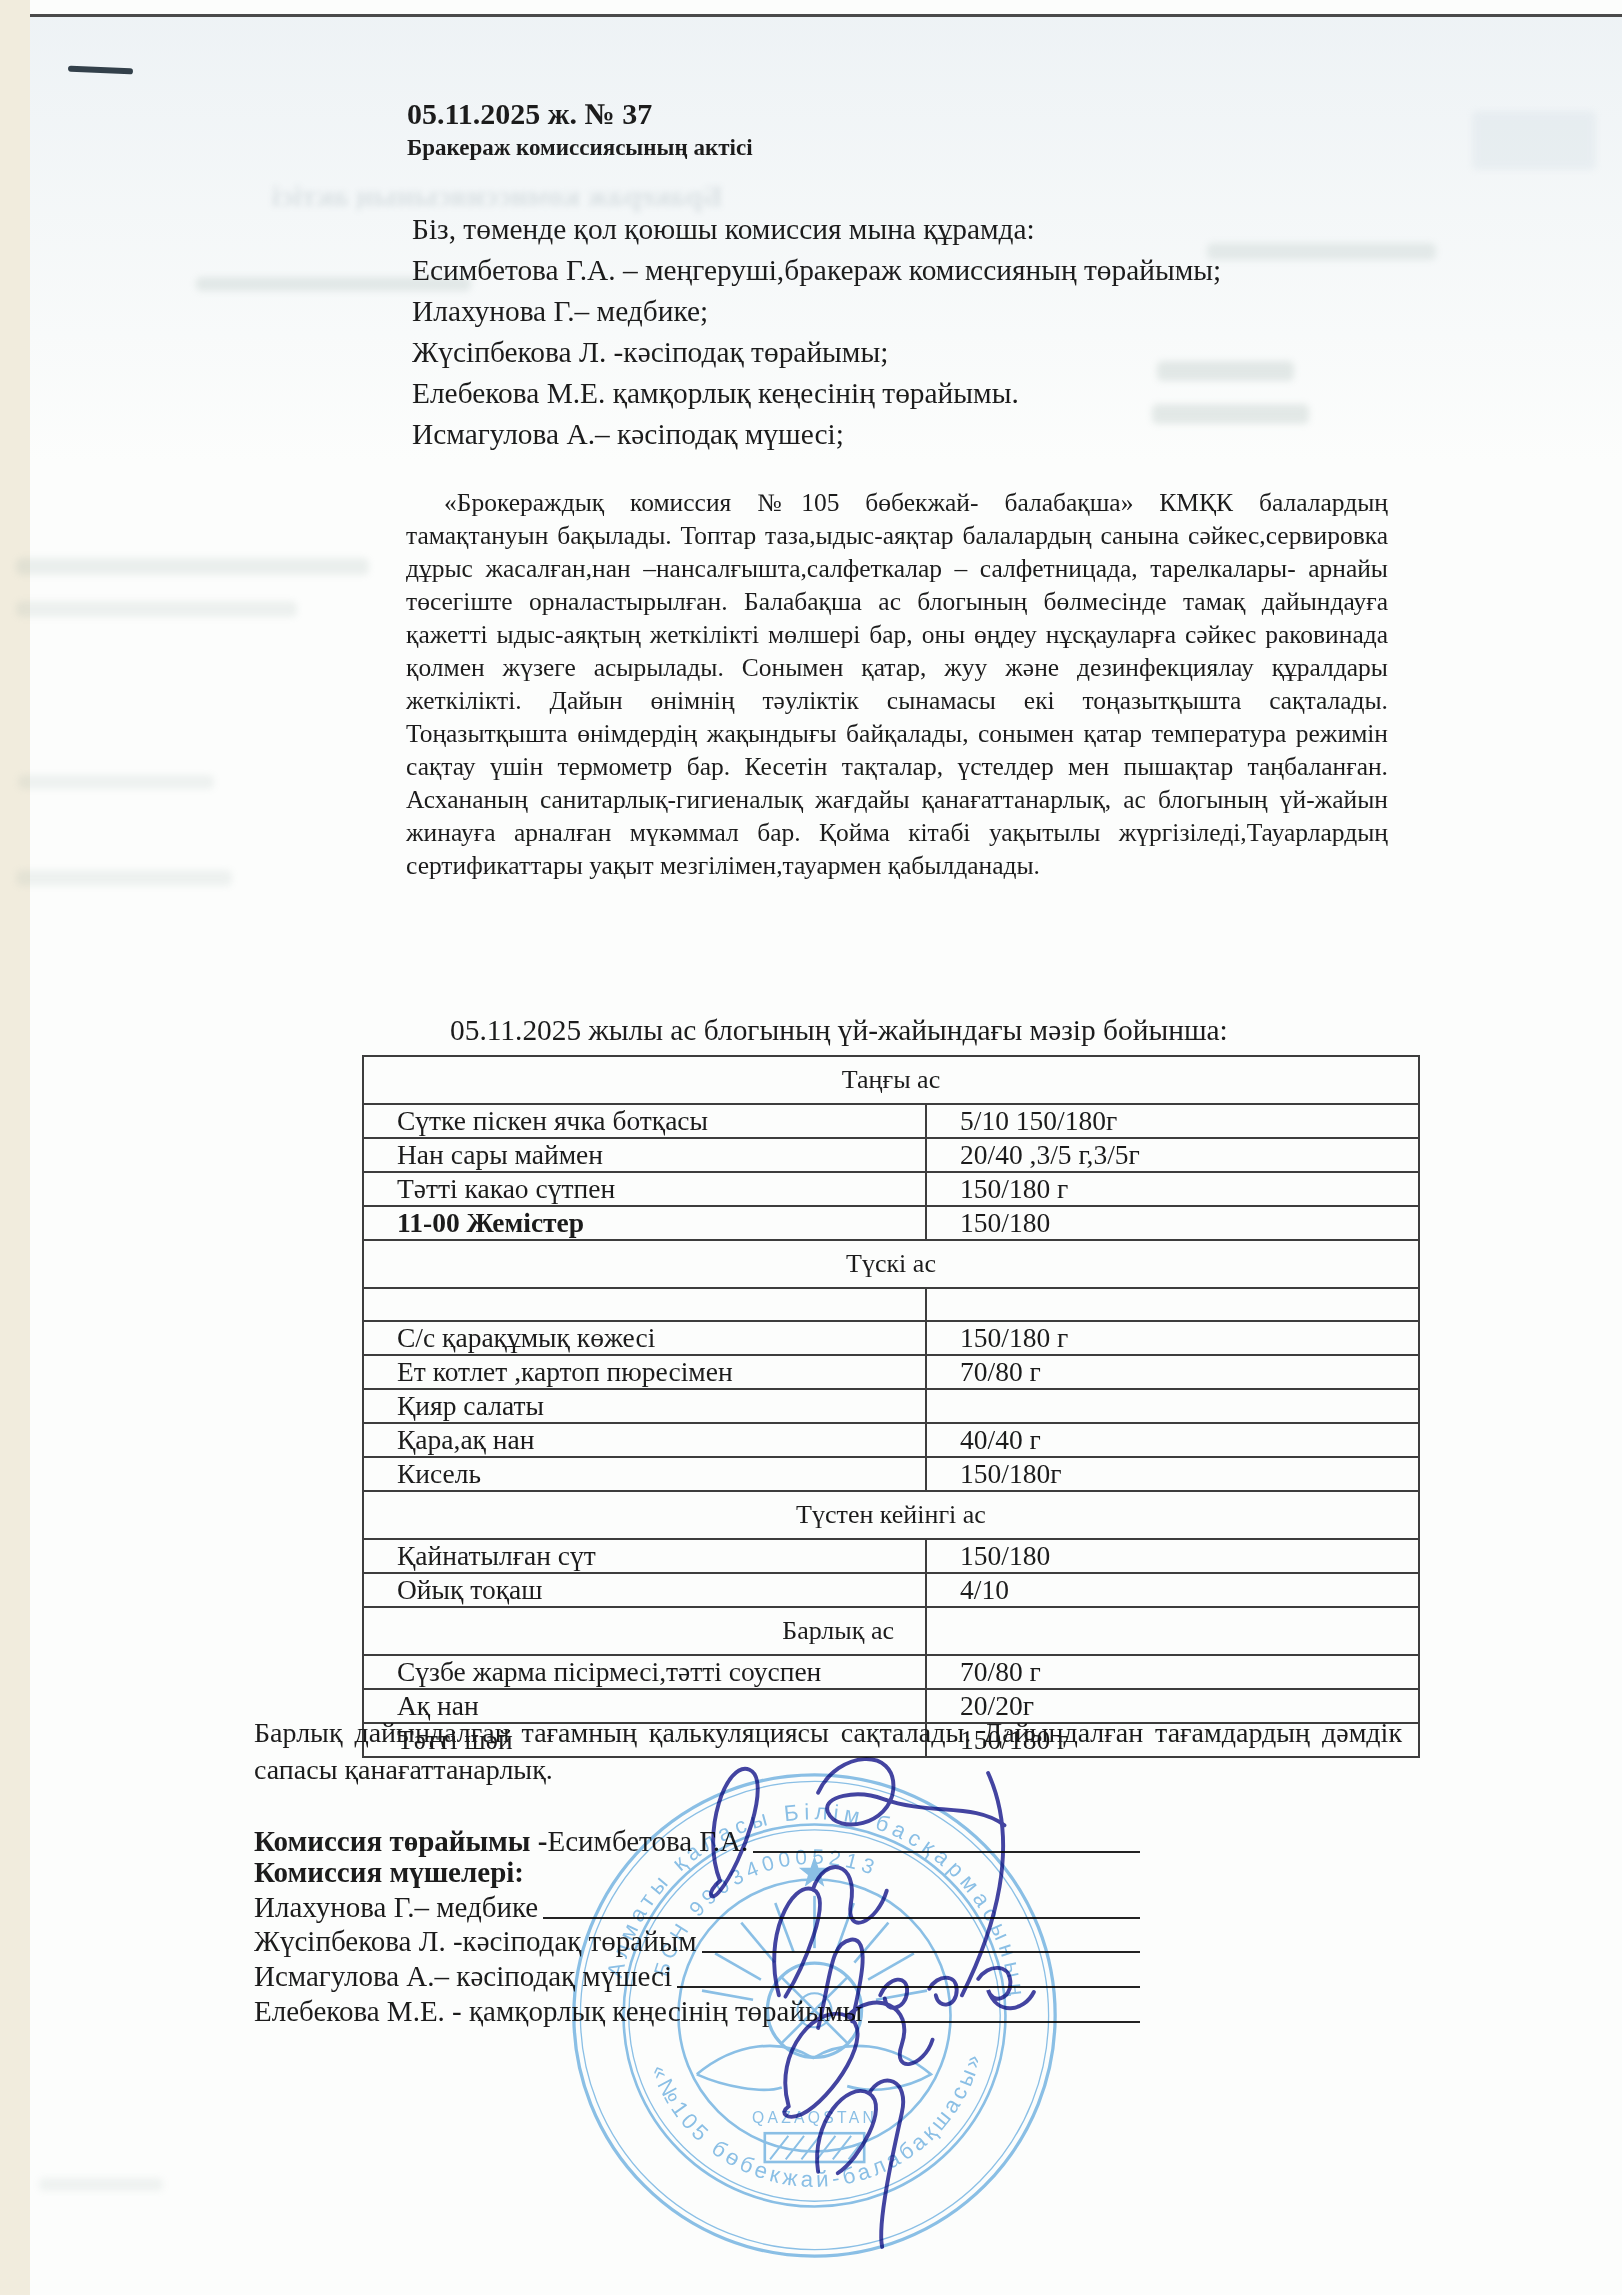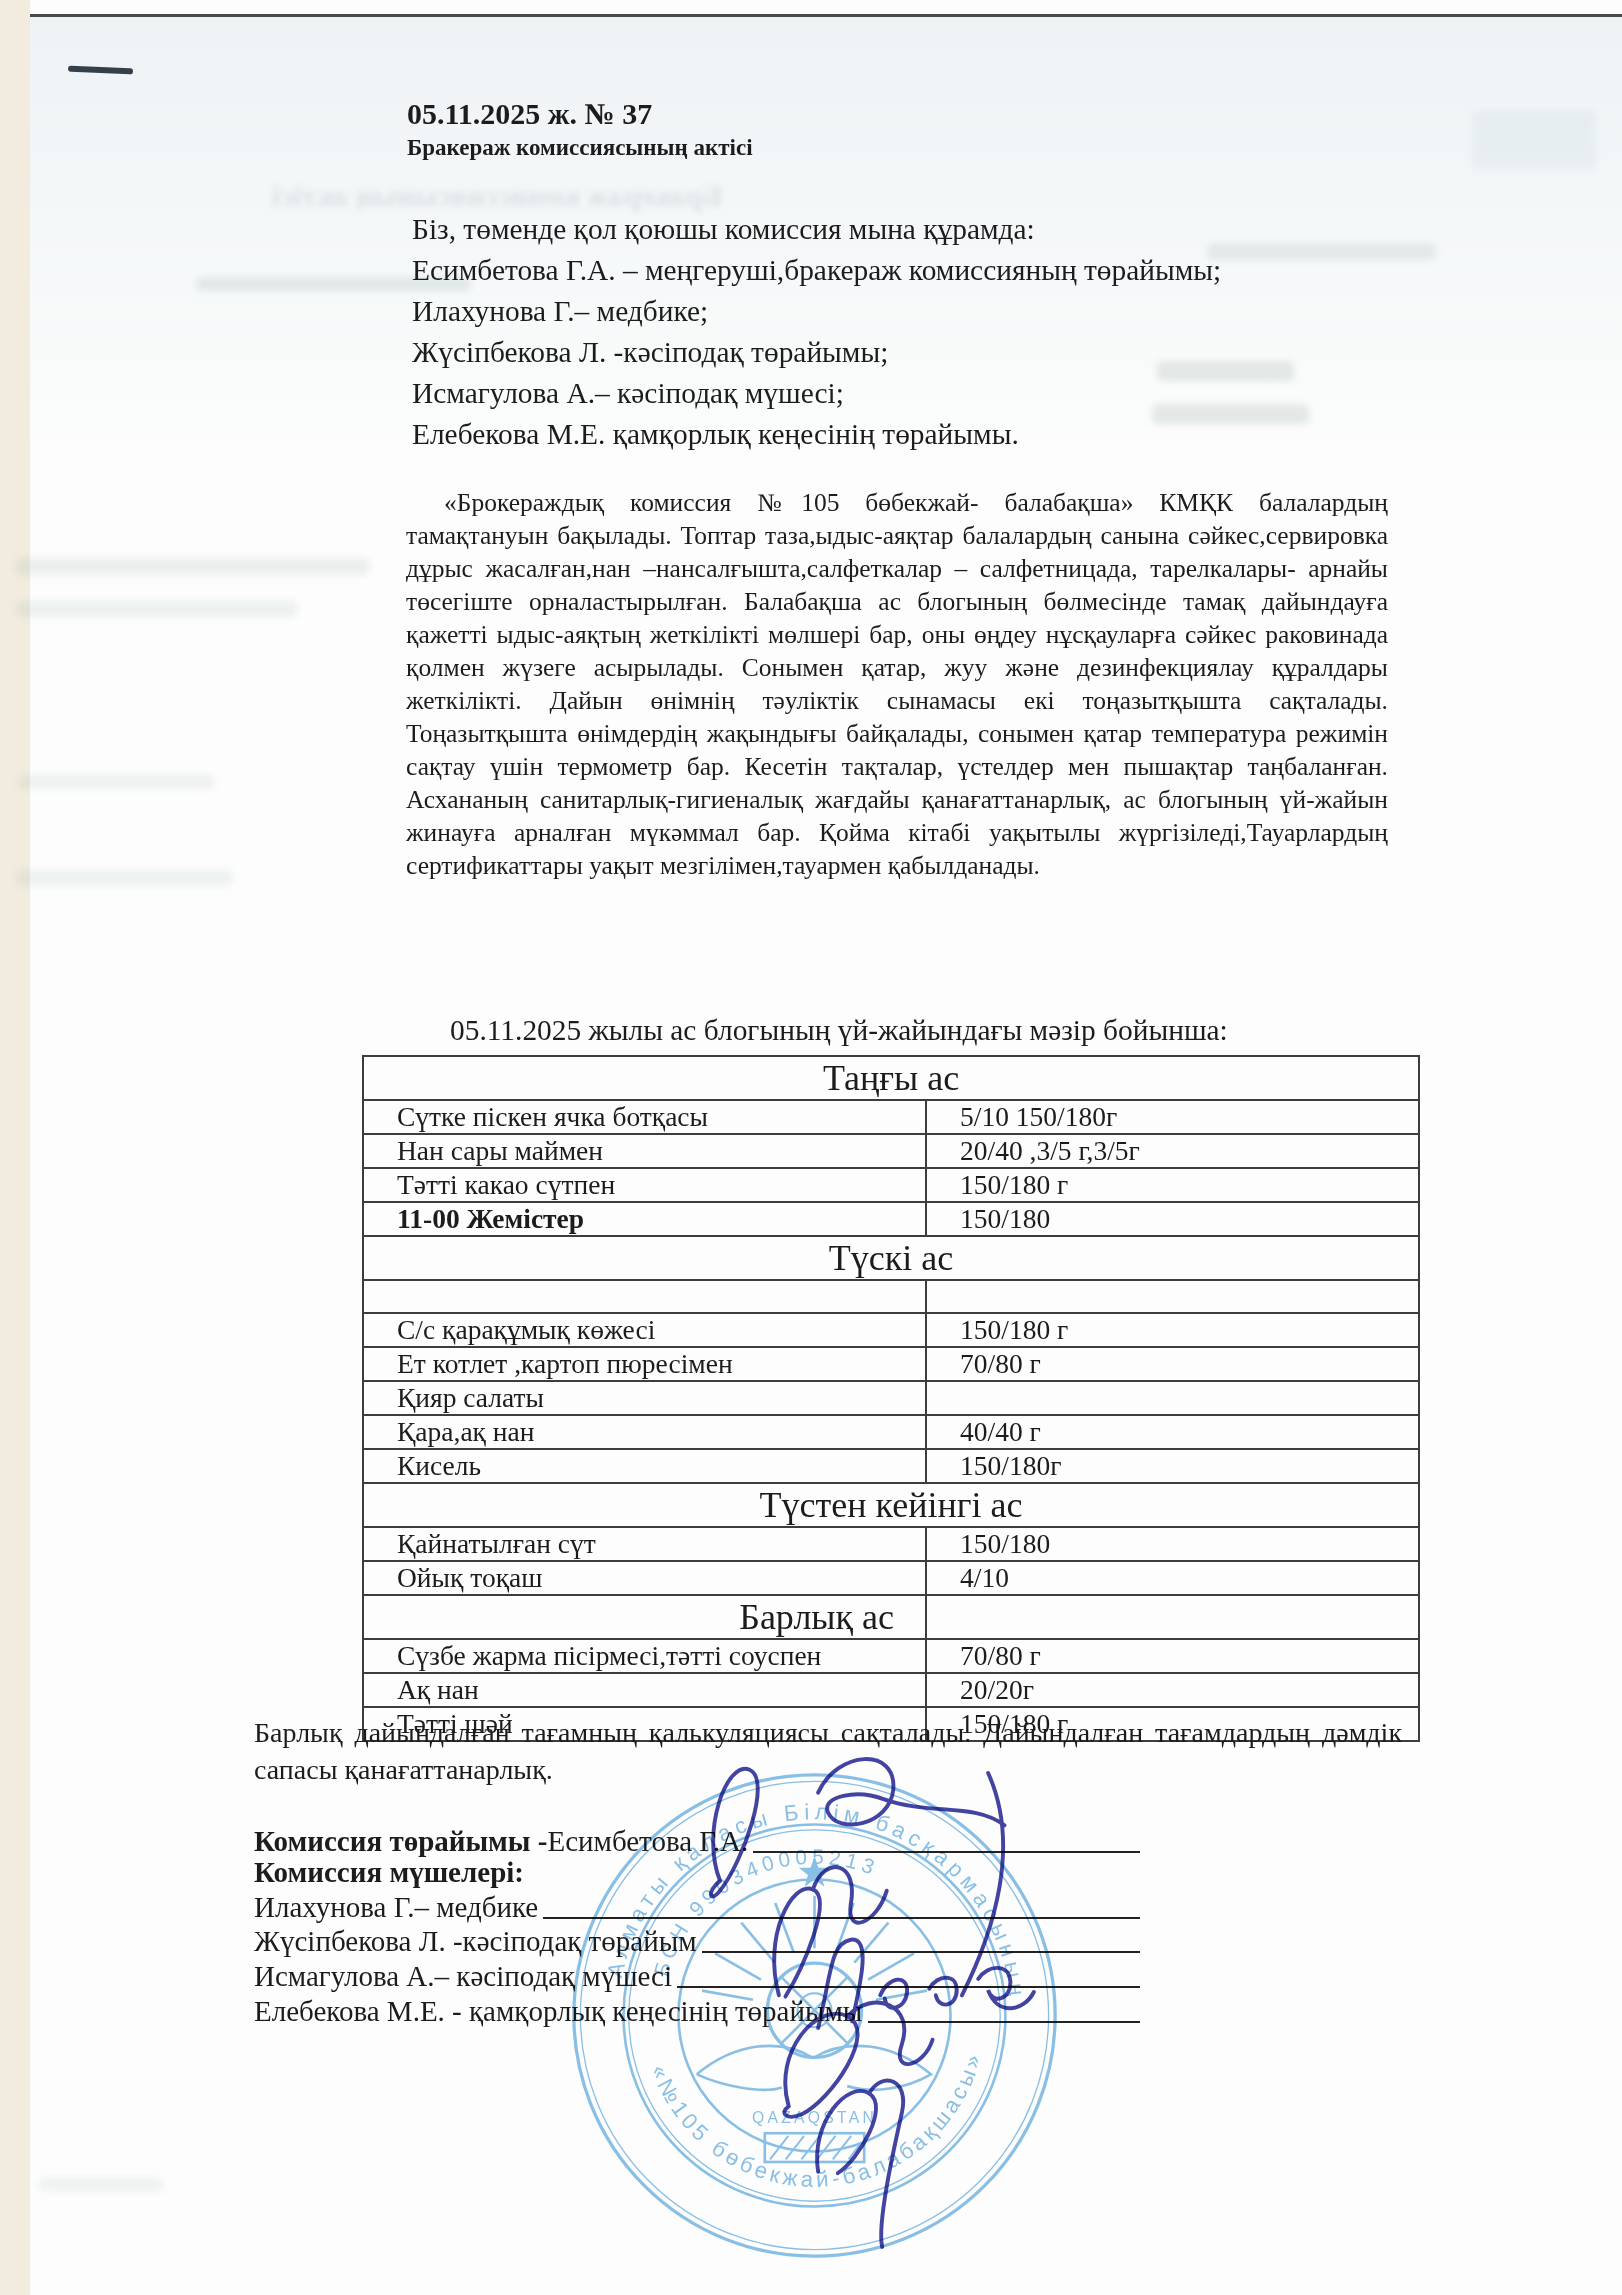--- a/index.html
+++ b/index.html
@@ -33,21 +33,21 @@
     text-align:justify;text-indent:38px;}
   .menu-intro{left:450px;top:1014px;font-size:29.4px;white-space:nowrap;}
   
   .menu{left:362px;top:1055px;width:1055px;border-collapse:collapse;
     font-size:27.5px;table-layout:fixed;}
   .menu td{border:2px solid #3d3d3d;vertical-align:middle;padding:0 0 0 33px;}
   .menu col.c1{width:563px;}
   .menu col.c2{width:493px;}
   .menu tr{height:33px;}
   .menu tr.sec{height:37px;}
-  .menu tr.sec td{text-align:center;font-size:36px;padding:0;margin-top:13px;}
+  .menu tr.sec td{text-align:center;font-size:26px;padding:8px;margin-top:13px;}
   .menu tr.sec td.kesh{text-align:right;padding-right:31px;}
   .menu td.bold{font-weight:bold;margin-left:39px;}
   
   .closing{left:254px;top:1714px;width:1148px;font-size:28px;line-height:37px;
     text-align:justify;}
   .sigrow{left:254px;width:886px;height:34px;display:flex;align-items:center;
     font-size:29px;white-space:nowrap;}
   .sigrow .lab-b{font-weight:bold;}
   .sigrow .line{flex:1 1 auto;border-bottom:2px solid #222;margin:0 0 3.9px 5.2px;
     min-width:39px;height:26px;}
@@ -77,22 +77,22 @@
 <div class="abs gb" style="left:39px;top:2178px;width:124px;height:13px;opacity:.12"></div>
 
 <div class="abs h-date">05.11.2025 ж. № 37</div>
 <div class="abs h-title">Бракераж комиссиясының актісі</div>
 
 <div class="abs intro">
   <div>Біз, төменде қол қоюшы комиссия мына құрамда:</div>
   <div>Есимбетова Г.А. – меңгеруші,бракераж комиссияның төрайымы;</div>
   <div>Илахунова Г.– медбике;</div>
   <div>Жүсіпбекова Л. -кәсіподақ төрайымы;</div>
+  <div>Елебекова М.Е. қамқорлық кеңесінің төрайымы.</div>
   <div>Исмагулова А.– кәсіподақ мүшесі;</div>
-  <div>Елебекова М.Е. қамқорлық кеңесінің төрайымы.</div>
 </div>
 
 <div class="abs para">«Брокераждық комиссия №105 бөбекжай- балабақша» КМҚК балалардың тамақтануын бақылады. Топтар таза,ыдыс-аяқтар балалардың санына сәйкес,сервировка дұрыс жасалған,нан –нансалғышта,салфеткалар – салфетницада, тарелкалары- арнайы төсегіште орналастырылған. Балабақша ас блогының бөлмесінде тамақ дайындауға қажетті ыдыс-аяқтың жеткілікті мөлшері бар, оны өңдеу нұсқауларға сәйкес раковинада қолмен жүзеге асырылады. Сонымен қатар, жуу және дезинфекциялау құралдары жеткілікті. Дайын өнімнің тәуліктік сынамасы екі тоңазытқышта сақталады. Тоңазытқышта өнімдердің жақындығы байқалады, сонымен қатар температура режимін сақтау үшін термометр бар. Кесетін тақталар, үстелдер мен пышақтар таңбаланған. Асхананың санитарлық-гигиеналық жағдайы қанағаттанарлық, ас блогының үй-жайын жинауға арналған мүкәммал бар. Қойма кітабі уақытылы жүргізіледі,Тауарлардың сертификаттары уақыт мезгілімен,тауармен қабылданады.</div>
 
 <div class="abs menu-intro">05.11.2025 жылы ас блогының үй-жайындағы мәзір бойынша:</div>
 
 <table class="abs menu">
   <colgroup>
       <col class="c1">
       <col class="c2">

